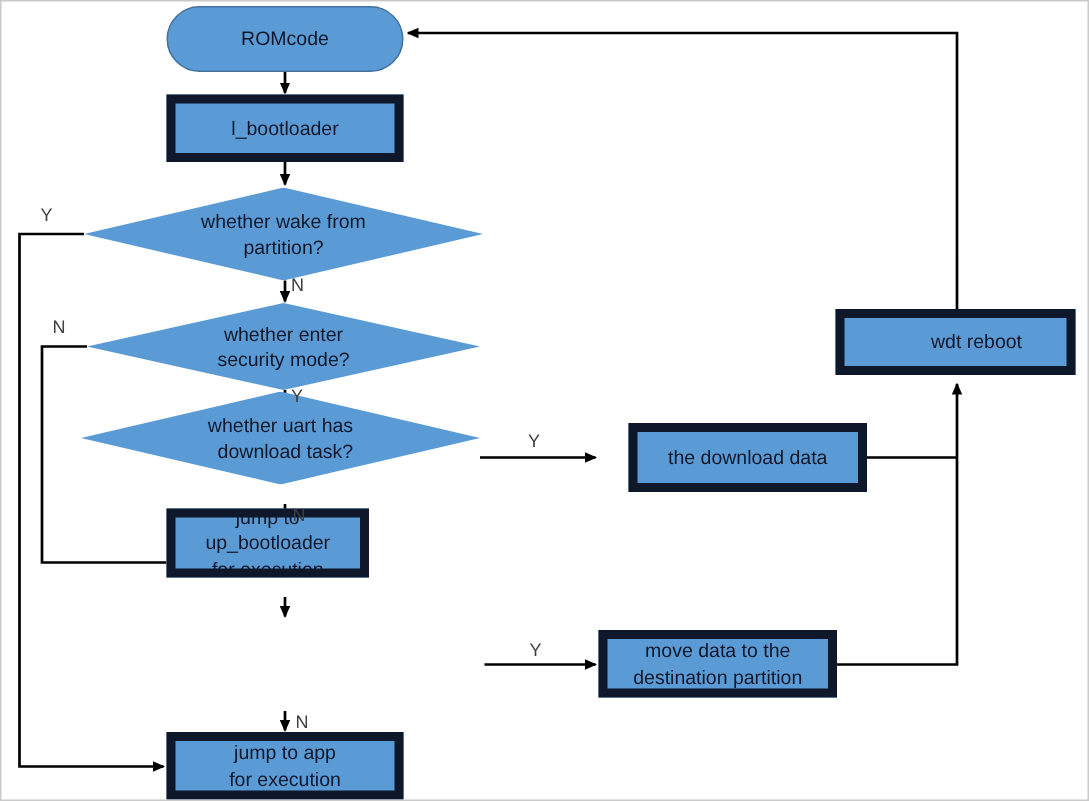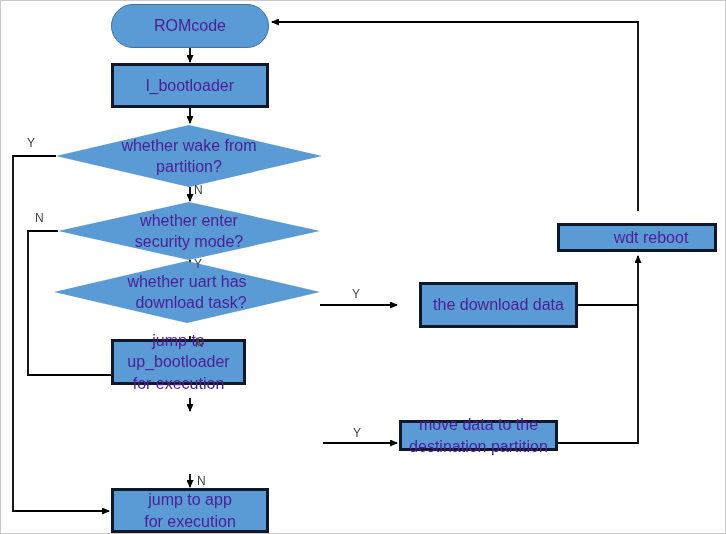--- a/index.html
+++ b/index.html
@@ -9,27 +9,27 @@
     border:1px solid #c9c9c9;
     background:#ffffff;
     font-family:"Liberation Sans", sans-serif;
     overflow:hidden;
   }
   #edges{position:absolute;left:0;top:0;width:726px;height:534px;pointer-events:none;}
   .node{
     position:absolute;
     display:flex;align-items:center;justify-content:center;
     background:#5b9bd5;
-    color:#4c1d95;
-    font-size:16px;line-height:1.32;
+    color:#0f172a;
+    font-size:13px;line-height:1.32;
     text-align:center;
     white-space:pre-line;
     box-sizing:border-box;
   }
-  .process{border:3px solid #0f172a;}
+  .process{border:6px solid #0f172a;}
   .terminator{border:1px solid #41719c;border-radius:22px;}
   .decision{
     clip-path:polygon(50% 0, 100% 50%, 50% 100%, 0 50%);
     border:none;
   }
   .edge-label{
     position:absolute;
     font-size:12px;color:#3f3f3f;
     line-height:1;
   }
@@ -92,24 +92,24 @@
 
   <div class="node process" style="left:110px;top:338px;width:135px;height:46px;">jump to up_bootloader
 for execution</div>
 
 
   <div class="node process" style="left:110px;top:487px;width:158px;height:45px;">jump to app
 for execution</div>
 
   <div class="node process" style="left:418px;top:281px;width:159px;height:46px;">the download data</div>
 
-  <div class="node process" style="left:398px;top:419px;width:159px;height:31px;">move data to the
+  <div class="node process" style="left:398px;top:419px;width:159px;height:45px;">move data to the
 destination partition</div>
 
-  <div class="node process" style="left:556px;top:222px;width:160px;height:29px;padding-left:28px;">wdt reboot</div>
+  <div class="node process" style="left:556px;top:205px;width:160px;height:44px;padding-left:28px;">wdt reboot</div>
 
   <span class="edge-label" style="left:26px;top:136px;">Y</span>
 
   <span class="edge-label" style="left:193px;top:183px;">N</span>
 
   <span class="edge-label" style="left:34px;top:211px;">N</span>
 
   <span class="edge-label" style="left:193px;top:257px;">Y</span>
 
   <span class="edge-label" style="left:351px;top:287px;">Y</span>

